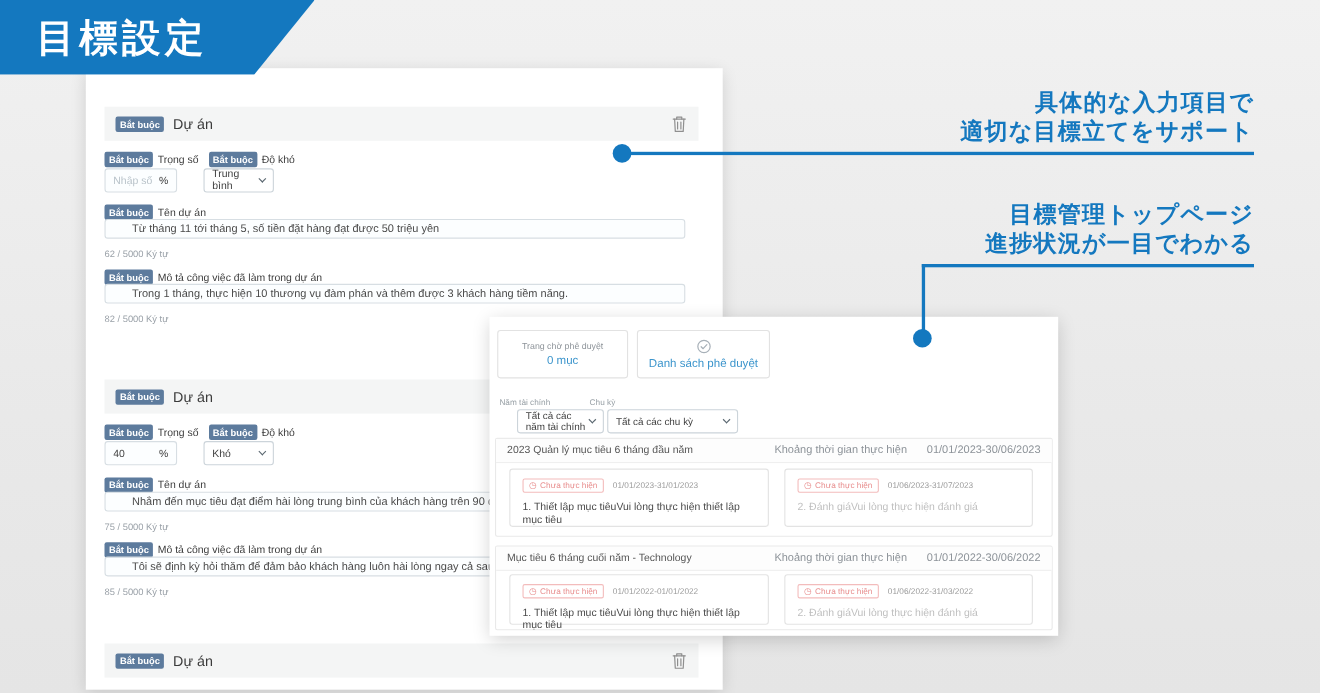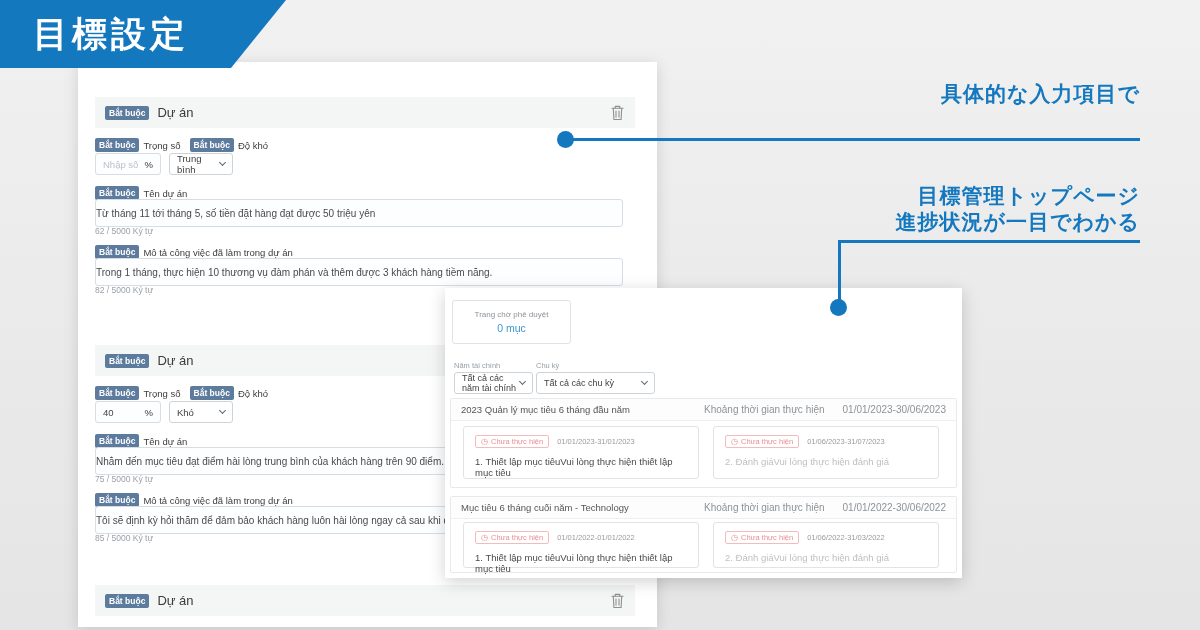--- a/index.html
+++ b/index.html
@@ -58,30 +58,30 @@
   .mini-input {
     width:66px; height:22px; border:1px solid #d7dee3; border-radius:3px; background:#fcfeff;
     display:flex; align-items:center; padding:0 7px;
   }
   .mini-input input { border:none; outline:none; background:transparent; width:100%;
     font-size:9.5px; color:#444; font-family:inherit; }
   .mini-input input::placeholder { color:#b9c3ca; }
   .unit { font-size:9.5px; color:#3c3c3c; }
   .select-box {
     height:22px; border:1px solid #ccd4da; border-radius:3px; background:#fff;
-    display:flex; align-items:center; justify-content:space-between; padding:0 7px; cursor:pointer;
+    display:flex; align-items:center; justify-content:space-between; padding:0 7px; cursor:pointer;margin-left:16px;
   }
   .select-box .val { font-size:9.5px; color:#3f3f3f; }
   .sel-sm { width:64px; }
   .chev { width:5px; height:5px; border-right:1.3px solid #5a6770; border-bottom:1.3px solid #5a6770;
     transform:rotate(45deg); margin-top:-3px; flex:none; }
   .text-input {
-    position:absolute; left:17px; width:528px; height:28px;
+    position:absolute; left:17px; width:528px; height:18px;
     border:1px solid #d7dee3; border-radius:3px; background:#fcfeff;
-    font-size:10px; color:#4a4a4a; padding:0 0; outline:none; font-family:inherit;
+    font-size:10px; color:#4a4a4a; padding:0 24px; outline:none; font-family:inherit;
   }
   .counter { position:absolute; left:17px; font-size:8.5px; color:#9aa1a8; }
 
   .r1-labels { top:76px; } .r1-inputs { top:91px; }
   .r1-namelabel { top:124px; } .r1-nameinput { top:137px; } .r1-namecount { top:164px; }
   .r1-desclabel { top:183px; } .r1-descinput { top:196px; } .r1-desccount { top:223px; }
 
   .r2-labels { top:324px; } .r2-inputs { top:339px; }
   .r2-namelabel { top:372px; } .r2-nameinput { top:385px; } .r2-namecount { top:412px; }
   .r2-desclabel { top:431px; } .r2-descinput { top:444px; } .r2-desccount { top:471px; }
@@ -252,20 +252,29 @@
       </span>
     </div>
   </div>
 
   <div class="dash-panel">
 
     <div class="stat-card stat1">
       <span class="stat-label-sm">Trang chờ phê duyệt</span>
       <span class="stat-link">0 mục</span>
     </div>
+    <div class="stat-card stat2">
+      <span class="stat-icon">
+        <svg width="14" height="14" viewBox="0 0 14 14">
+            <circle cx="7" cy="7" r="5.6" fill="none" stroke="#a7b0b8" stroke-width="1.1"></circle>
+            <path d="M4.4 7.2l1.8 1.8 3.4-3.7" fill="none" stroke="#a7b0b8" stroke-width="1.1" stroke-linecap="round" stroke-linejoin="round"></path>
+          </svg>
+      </span>
+      <span class="stat-link">Danh sách phê duyệt</span>
+    </div>
 
     <div class="flt-label flt-label1">Năm tài chính</div>
     <div class="flt-label flt-label2">Chu kỳ</div>
     <div class="select-box dd dd1">
       <span class="val">Tất cả các năm tài chính</span>
       <span class="chev"></span>
     </div>
     <div class="select-box dd dd2">
       <span class="val">Tất cả các chu kỳ</span>
       <span class="chev"></span>
@@ -331,20 +340,21 @@
       </div>
     </div>
   </div>
 
   <div class="banner">
     <span class="banner-title">目標設定</span>
   </div>
 
   <div class="ann-text ann1-text">
     <div>具体的な入力項目で</div>
+    <div>適切な目標立てをサポート</div>
   </div>
   <div class="ann-line ann1-hline"></div>
   <div class="ann-dot ann1-dot"></div>
 
   <div class="ann-text ann2-text">
     <div>目標管理トップページ</div>
     <div>進捗状況が一目でわかる</div>
   </div>
   <div class="ann-line ann2-hline"></div>
   <div class="ann-line ann2-vline"></div>

